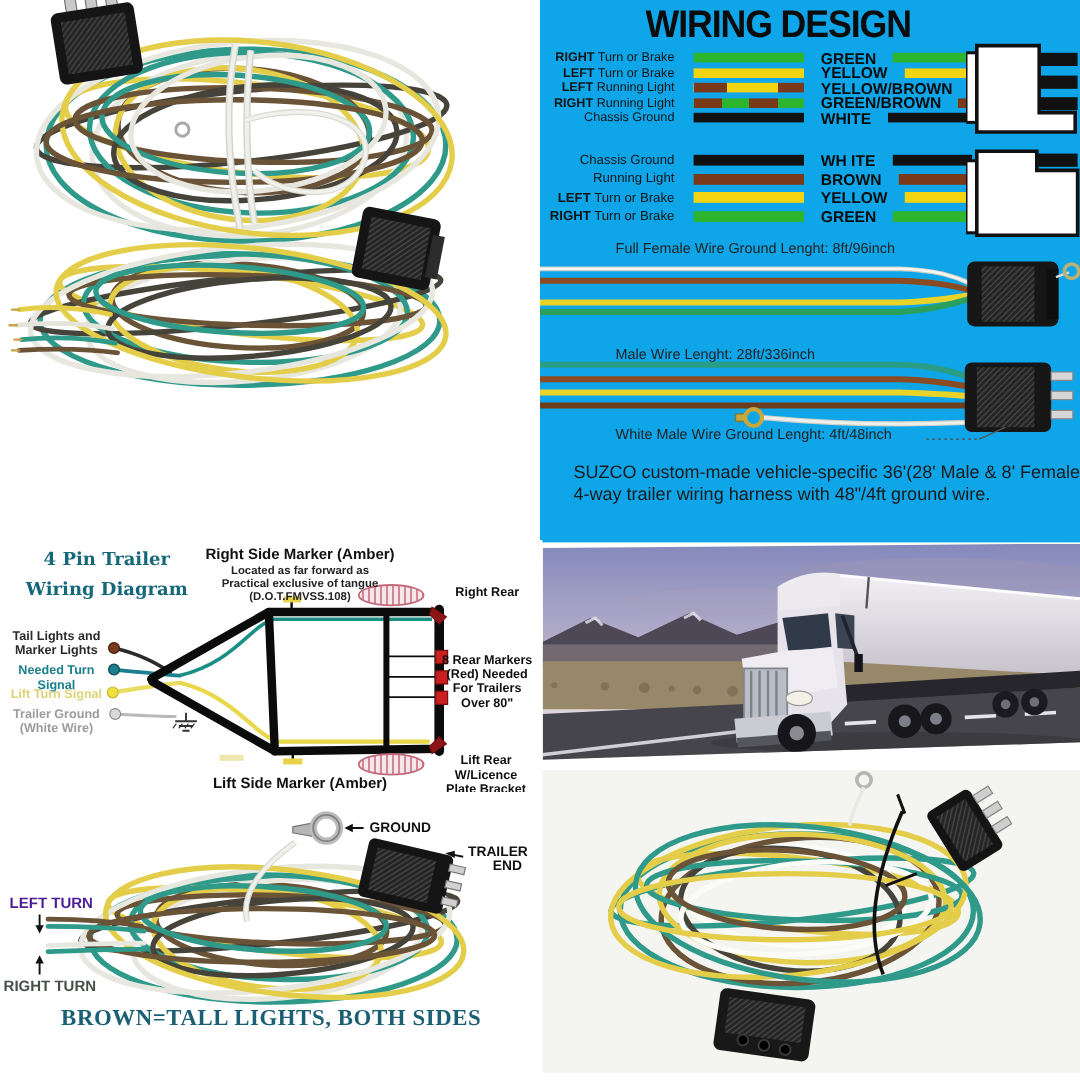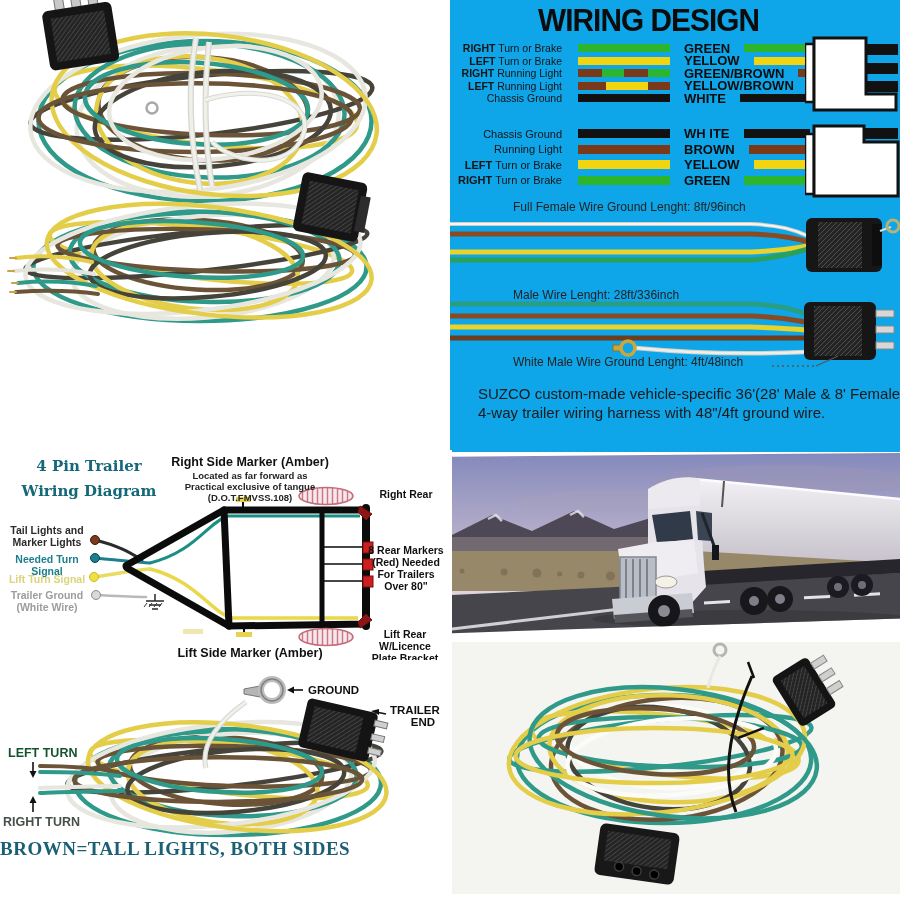--- a/index.html
+++ b/index.html
@@ -41,21 +41,21 @@
   .td-left{position:absolute;left:0;width:94px;text-align:center;font-weight:700;
            font-size:10.5px;line-height:12px;}
   .td-b{font-weight:800;font-size:12.5px;color:#101010;}
   .td-s{font-size:9.5px;line-height:11px;color:#232323;font-weight:600;}
   .td-r{font-weight:800;font-size:10.5px;line-height:12px;color:#101010;}
 
   
   .bl-lab{font-weight:800;font-size:11.5px;color:#101010;}
   .bl-turn{font-weight:800;font-size:12.5px;}
   .bl-caption{font-family:"Liberation Serif","DejaVu Serif",serif;font-weight:700;
-              font-size:19px;color:#1b5f74;letter-spacing:.5px;width:452px;}
+              font-size:19px;color:#1b5f74;letter-spacing:.5px;width:452px;text-align:center;}
 </style>
 </head>
 <body>
 
 <div class="canvas">
 
   <svg width="0" height="0" style="position:absolute">
     <defs>
       <pattern id="mesh" width="5" height="5" patternUnits="userSpaceOnUse">
         <rect width="5" height="5" fill="#242424"></rect>
@@ -157,30 +157,30 @@
           <div class="lg-name">GREEN</div>
           <div class="lg-seg lg-seg2 bs-green"></div>
         </div>
         <div class="lg-row">
           <div class="lg-label"><b>LEFT</b><span> Turn or Brake</span></div>
           <div class="lg-seg lg-seg1 bs-yellow"></div>
           <div class="lg-name">YELLOW</div>
           <div class="lg-seg lg-seg2 bs-yellow"></div>
         </div>
         <div class="lg-row">
+          <div class="lg-label"><b>LEFT</b><span> Running Light</span></div>
+          <div class="lg-seg lg-seg1 bs-yellow-brown"></div>
+          <div class="lg-name">YELLOW/BROWN</div>
+          <div class="lg-seg lg-seg2 bs-yellow-brown"></div>
+        </div>
+        <div class="lg-row">
           <div class="lg-label"><b>RIGHT</b><span> Running Light</span></div>
           <div class="lg-seg lg-seg1 bs-green-brown"></div>
           <div class="lg-name">GREEN/BROWN</div>
           <div class="lg-seg lg-seg2 bs-green-brown"></div>
-        </div>
-        <div class="lg-row">
-          <div class="lg-label"><b>LEFT</b><span> Running Light</span></div>
-          <div class="lg-seg lg-seg1 bs-yellow-brown"></div>
-          <div class="lg-name">YELLOW/BROWN</div>
-          <div class="lg-seg lg-seg2 bs-yellow-brown"></div>
         </div>
         <div class="lg-row">
           <div class="lg-label"><b></b><span>Chassis Ground</span></div>
           <div class="lg-seg lg-seg1 bs-black"></div>
           <div class="lg-name">WHITE</div>
           <div class="lg-seg lg-seg2 bs-black"></div>
         </div>
       </div>
 
     <svg class="t" style="left:355px;top:34px" width="95" height="80" viewBox="0 0 95 80">
@@ -484,21 +484,21 @@
       <path d="M33,102 L33,112" stroke="#111" stroke-width="1.6"></path>
       <path d="M33,118 l-3.5,-7 h7 z" fill="#111"></path>
       <path d="M33,152 L33,142" stroke="#111" stroke-width="1.6"></path>
       <path d="M33,136 l-3.5,7 h7 z" fill="#111"></path>
     </svg>
     <div class="t bl-lab nw" style="left:308px;top:24px">GROUND</div>
     <div class="t bl-lab rt" style="left:390px;top:44px;width:45px;line-height:12px">
       <div>TRAILER</div>
       <div>END</div>
     </div>
-    <div class="t bl-turn nw" style="left:8px;top:86px;color:#14532d">LEFT TURN</div>
+    <div class="t bl-turn nw" style="left:8px;top:86px;color:#4c1d95">LEFT TURN</div>
     <div class="t bl-turn nw" style="left:3px;top:155px;color:#464f48">RIGHT TURN</div>
     <div class="t bl-caption" style="left:0;top:178px">BROWN=TALL LIGHTS, BOTH SIDES</div>
   </div>
 
   <div class="sec" style="left:452px;top:642px;width:448px;height:252px;background:#f4f4f1">
     <svg width="448" height="252" viewBox="0 0 448 252">
       <g id="br-coil">
           <ellipse cx="212" cy="117" rx="147.18071793816006" ry="64" transform="rotate(0.0 212 117)" fill="none" stroke="#2f9a8a" stroke-width="4.5"></ellipse>
           <ellipse cx="212.92990964483096" cy="102.92413448187531" rx="134.59234835910843" ry="29.874667084189205" transform="rotate(6.8 212.92990964483096 102.92413448187531)" fill="none" stroke="#e3cd49" stroke-width="4.5"></ellipse>
           <ellipse cx="210.14494493426264" cy="104.72542461290827" rx="92.67129695375873" ry="41.223116248370076" transform="rotate(3.5 210.14494493426264 104.72542461290827)" fill="none" stroke="#fbfbf8" stroke-width="4.5"></ellipse>

